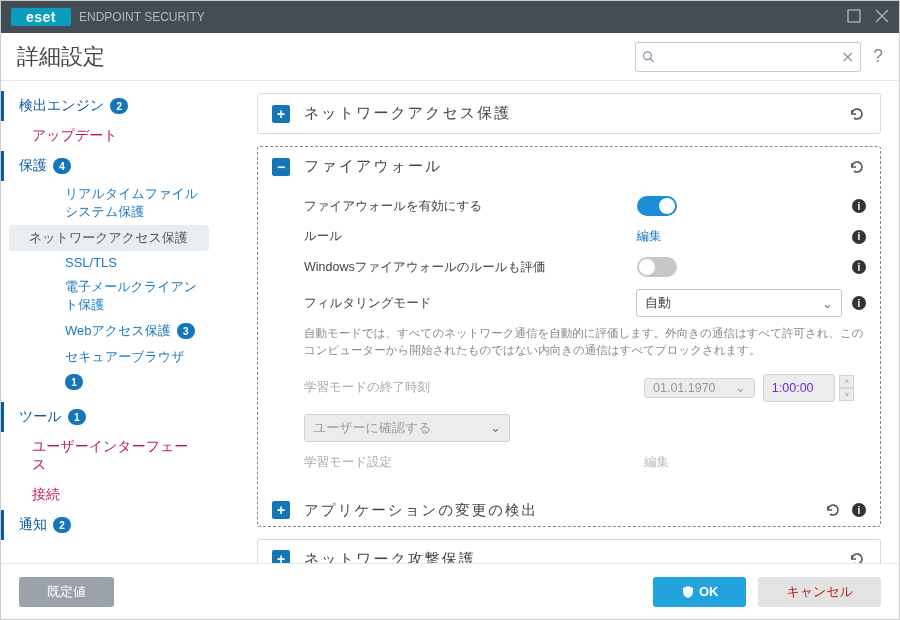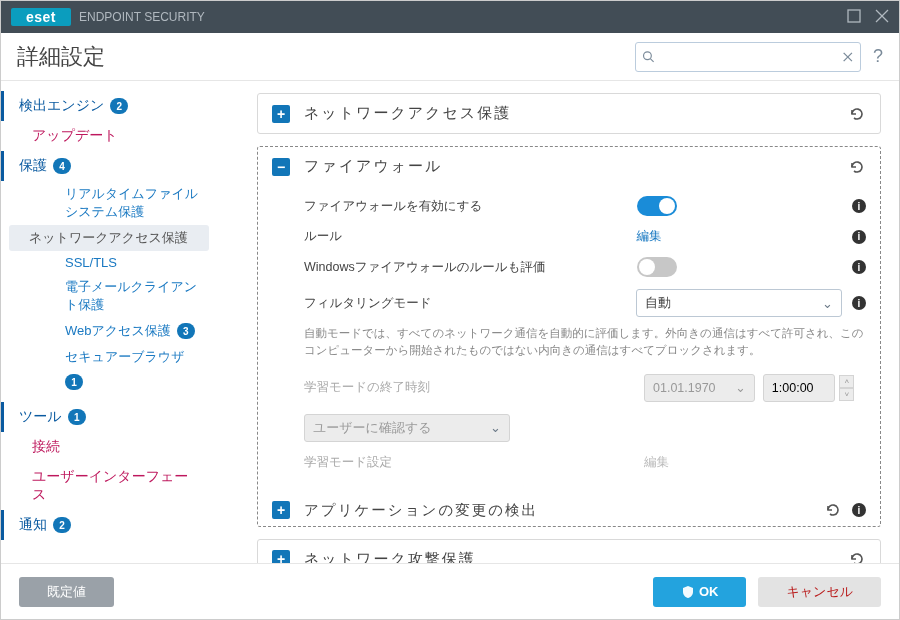--- a/index.html
+++ b/index.html
@@ -44,22 +44,22 @@
   .toggle { width: 40px; height: 20px; border-radius: 10px; position: relative; cursor: pointer; }
   .toggle.on { background: #1a8cd8; }
   .toggle.off { background: #c7c7c7; }
   .toggle .knob { position: absolute; width: 16px; height: 16px; background: #fff; border-radius: 50%; top: 2px; }
   .toggle.on .knob { right: 2px; }
   .toggle.off .knob { left: 2px; }
   .select { width: 206px; height: 28px; border: 1px solid #bcc8d4; border-radius: 3px; display: flex; align-items: center; padding: 0 8px; background: #fff; position: relative; cursor: pointer; font-size: 13px; }
   .select.dis { background: #ececec; color: #999; border-color: #d4d4d4; cursor: default; }
   .select .chev { margin-left: auto; color: #6c7a88; }
   .desc { font-size: 11.5px; color: #888; line-height: 1.5; margin-top: 2px; }
-  .dateinput { width: 120px; height: 28px; border: 1px solid #d4d4d4; background: #ececec; border-radius: 3px; display: flex; align-items: center; padding: 0 8px; color: #999; font-size: 12.5px; margin-right: 8px; }
-  .timeinput { width: 78px; height: 28px; border: 1px solid #d4d4d4; background: #ececec; border-radius: 3px; display: flex; align-items: center; padding: 0 8px; color: #000000; font-size: 12.5px; margin-right: 4px; }
+  .dateinput { width: 120px; height: 20px; border: 1px solid #d4d4d4; background: #ececec; border-radius: 3px; display: flex; align-items: center; padding: 0 8px; color: #999; font-size: 12.5px; margin-right: 8px; }
+  .timeinput { width: 78px; height: 28px; border: 1px solid #d4d4d4; background: #ececec; border-radius: 3px; display: flex; align-items: center; padding: 0 8px; color: #6d28d9; font-size: 12.5px; margin-right: 4px; }
   .stepper { width: 16px; display: flex; flex-direction: column; }
   .stepper div { height: 13px; border: 1px solid #d4d4d4; background: #ececec; font-size: 8px; color: #999; text-align: center; line-height: 11px; }
   .secthead { display: flex; align-items: center; padding: 10px 14px 6px 14px; }
   .secthead .expand-btn { margin-right: 14px; }
   .footer { height: 56px; border-top: 1px solid #e6e6e6; display: flex; align-items: center; padding: 0 18px; }
   .btn { height: 30px; padding: 0 28px; border-radius: 3px; border: none; font-size: 13px; cursor: pointer; display: inline-flex; align-items: center; }
   .btn.default { background: #9aa1a8; color: #fff; }
   .btn.ok { background: #23a3de; color: #fff; font-weight: bold; margin-right: 12px; }
   .btn.cancel { background: #e3e3e3; color: #b91c1c; }
   .shield { width: 14px; height: 14px; margin-right: 4px; }
@@ -135,24 +135,24 @@
         </div>
       <div class="nav-sub">
         <span class="badge">1</span>
       </div>
 
       <div class="nav-item bar" style="margin-top:8px">
         <span>ツール</span>
         <span class="badge">1</span>
       </div>
       <div class="nav-item dim">
+        <span>ユーザーインターフェース</span>
+      </div>
+      <div class="nav-item dim">
         <span>接続</span>
-      </div>
-      <div class="nav-item dim">
-        <span>ユーザーインターフェース</span>
       </div>
       <div class="nav-item bar">
         <span>通知</span>
         <span class="badge">2</span>
       </div>
     </div>
 
     <div class="content">
 
       <div class="panel">

